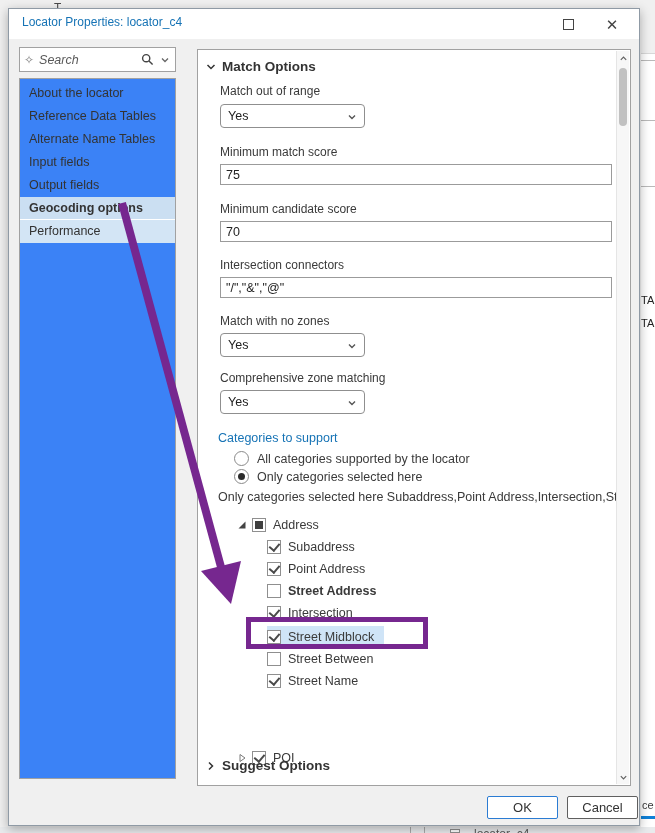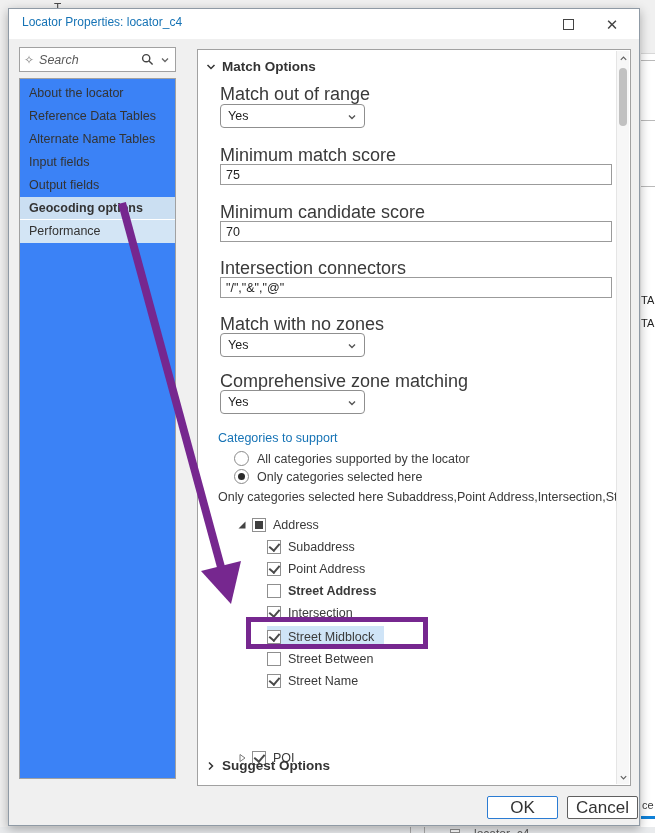--- a/index.html
+++ b/index.html
@@ -50,21 +50,21 @@
   }
   .side-item { height:23px; line-height:23px; padding-left:9px; font-size:12.5px; color:#333; white-space:nowrap; cursor:default; }
   .side-item.sel { background:#cbdff2; font-weight:bold; border-bottom:1px solid #fff; }
   .side-item.hl { background:#d3e5f5; }
 
   
   .panel {
     position:absolute; left:188px; top:40px; width:434px; height:737px;
     background:#fff; border:1px solid #a1a1a1;
   }
-  .label { position:absolute; font-size:18px; color:#3a3a3a; white-space:nowrap; }
+  .label { position:absolute; font-size:12px; color:#3a3a3a; white-space:nowrap; }
   .sec-head { position:absolute; display:flex; align-items:center; gap:6px; font-size:13.5px; font-weight:bold; color:#333; cursor:default; }
   .link { position:absolute; font-size:12.5px; color:#1673b5; white-space:nowrap; }
   .dropdown {
     position:absolute; width:145px; height:24px; background:#fff;
     border:1px solid #8f8f8f; border-radius:4px; font-size:12.5px; color:#222;
     display:flex; align-items:center; padding-left:7px; cursor:default;
   }
   .dropdown svg { position:absolute; right:7px; top:7px; }
   .tinput {
     position:absolute; width:392px; height:21px; background:#fff;
@@ -88,21 +88,21 @@
   .trow.rowhl { background:#cfe4f7; }
 
   
   .vscroll { position:absolute; top:1px; right:1px; bottom:1px; width:13px; background:#f7f7f7; border-left:1px solid #e5e5e5; }
   .vscroll .arr { position:absolute; left:0; width:13px; height:14px; display:flex; align-items:center; justify-content:center; }
   .vscroll .thumb { position:absolute; left:2px; top:17px; width:8px; height:58px; background:#c1c1c1; border-radius:4px; }
 
   
   .fbtn {
     position:absolute; top:787px; width:71px; height:23px; background:#fff;
-    font-size:17px; color:#333; display:flex; align-items:center; justify-content:center;
+    font-size:13px; color:#333; display:flex; align-items:center; justify-content:center;
     border-radius:2px; cursor:default;
   }
   .btn-ok { left:478px; border:1px solid #2b7cd3; }
   .btn-cancel { left:558px; border:1px solid #5f5f5f; }
 
   
   .overlay { position:absolute; left:0; top:0; width:655px; height:833px; pointer-events:none; z-index:60; }
   .hl-rect { position:absolute; left:246px; top:617px; width:182px; height:32px; border:5px solid #76278f; z-index:55; pointer-events:none; }
 </style>
 </head>

